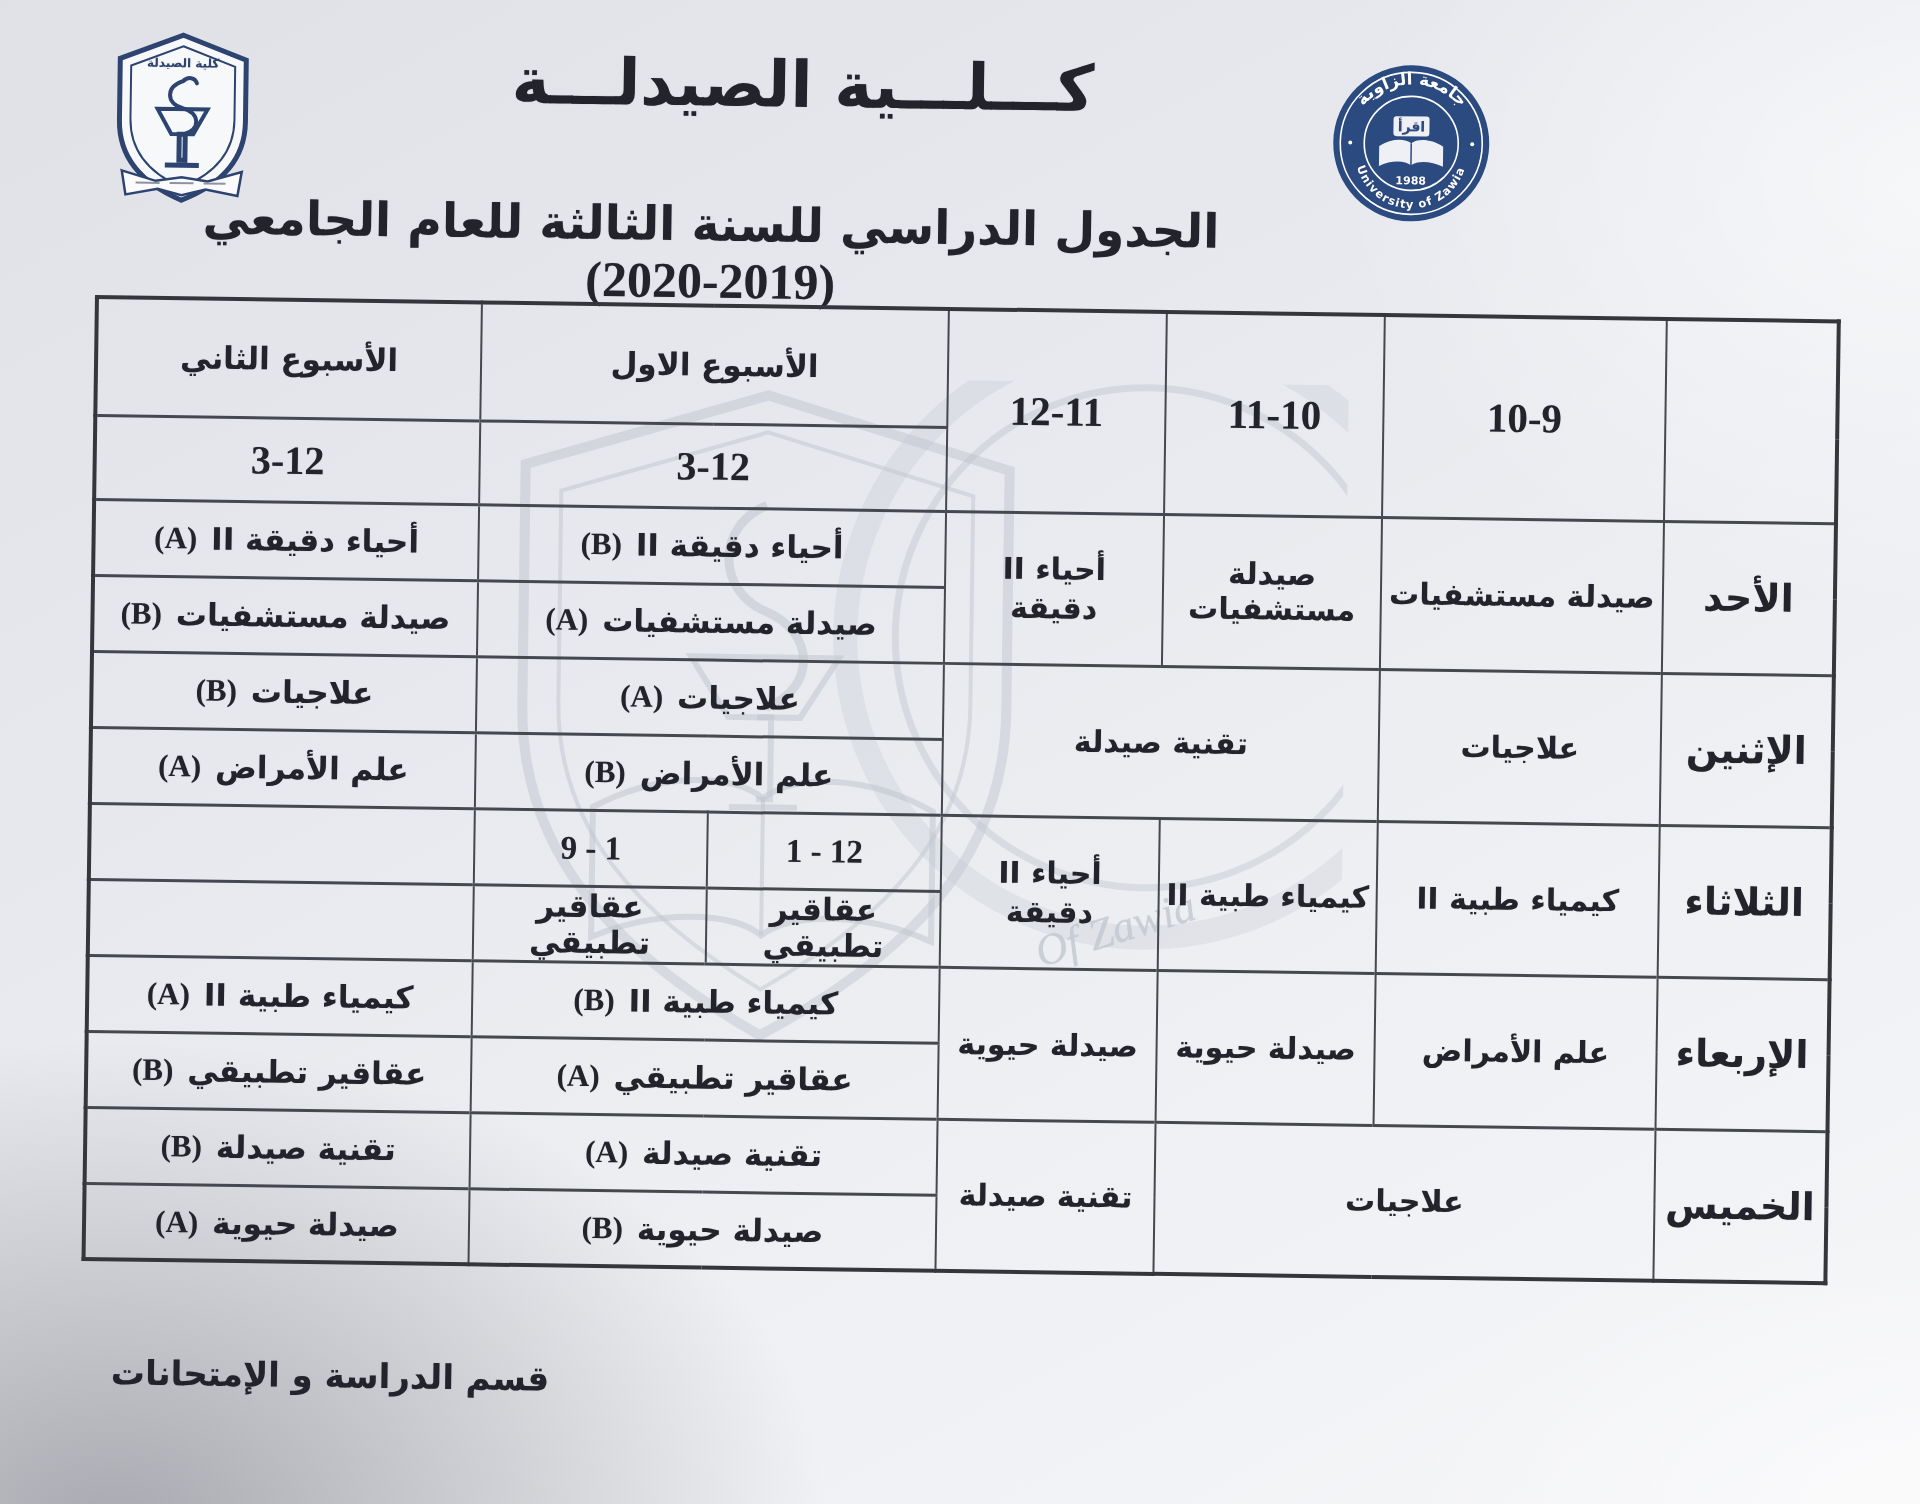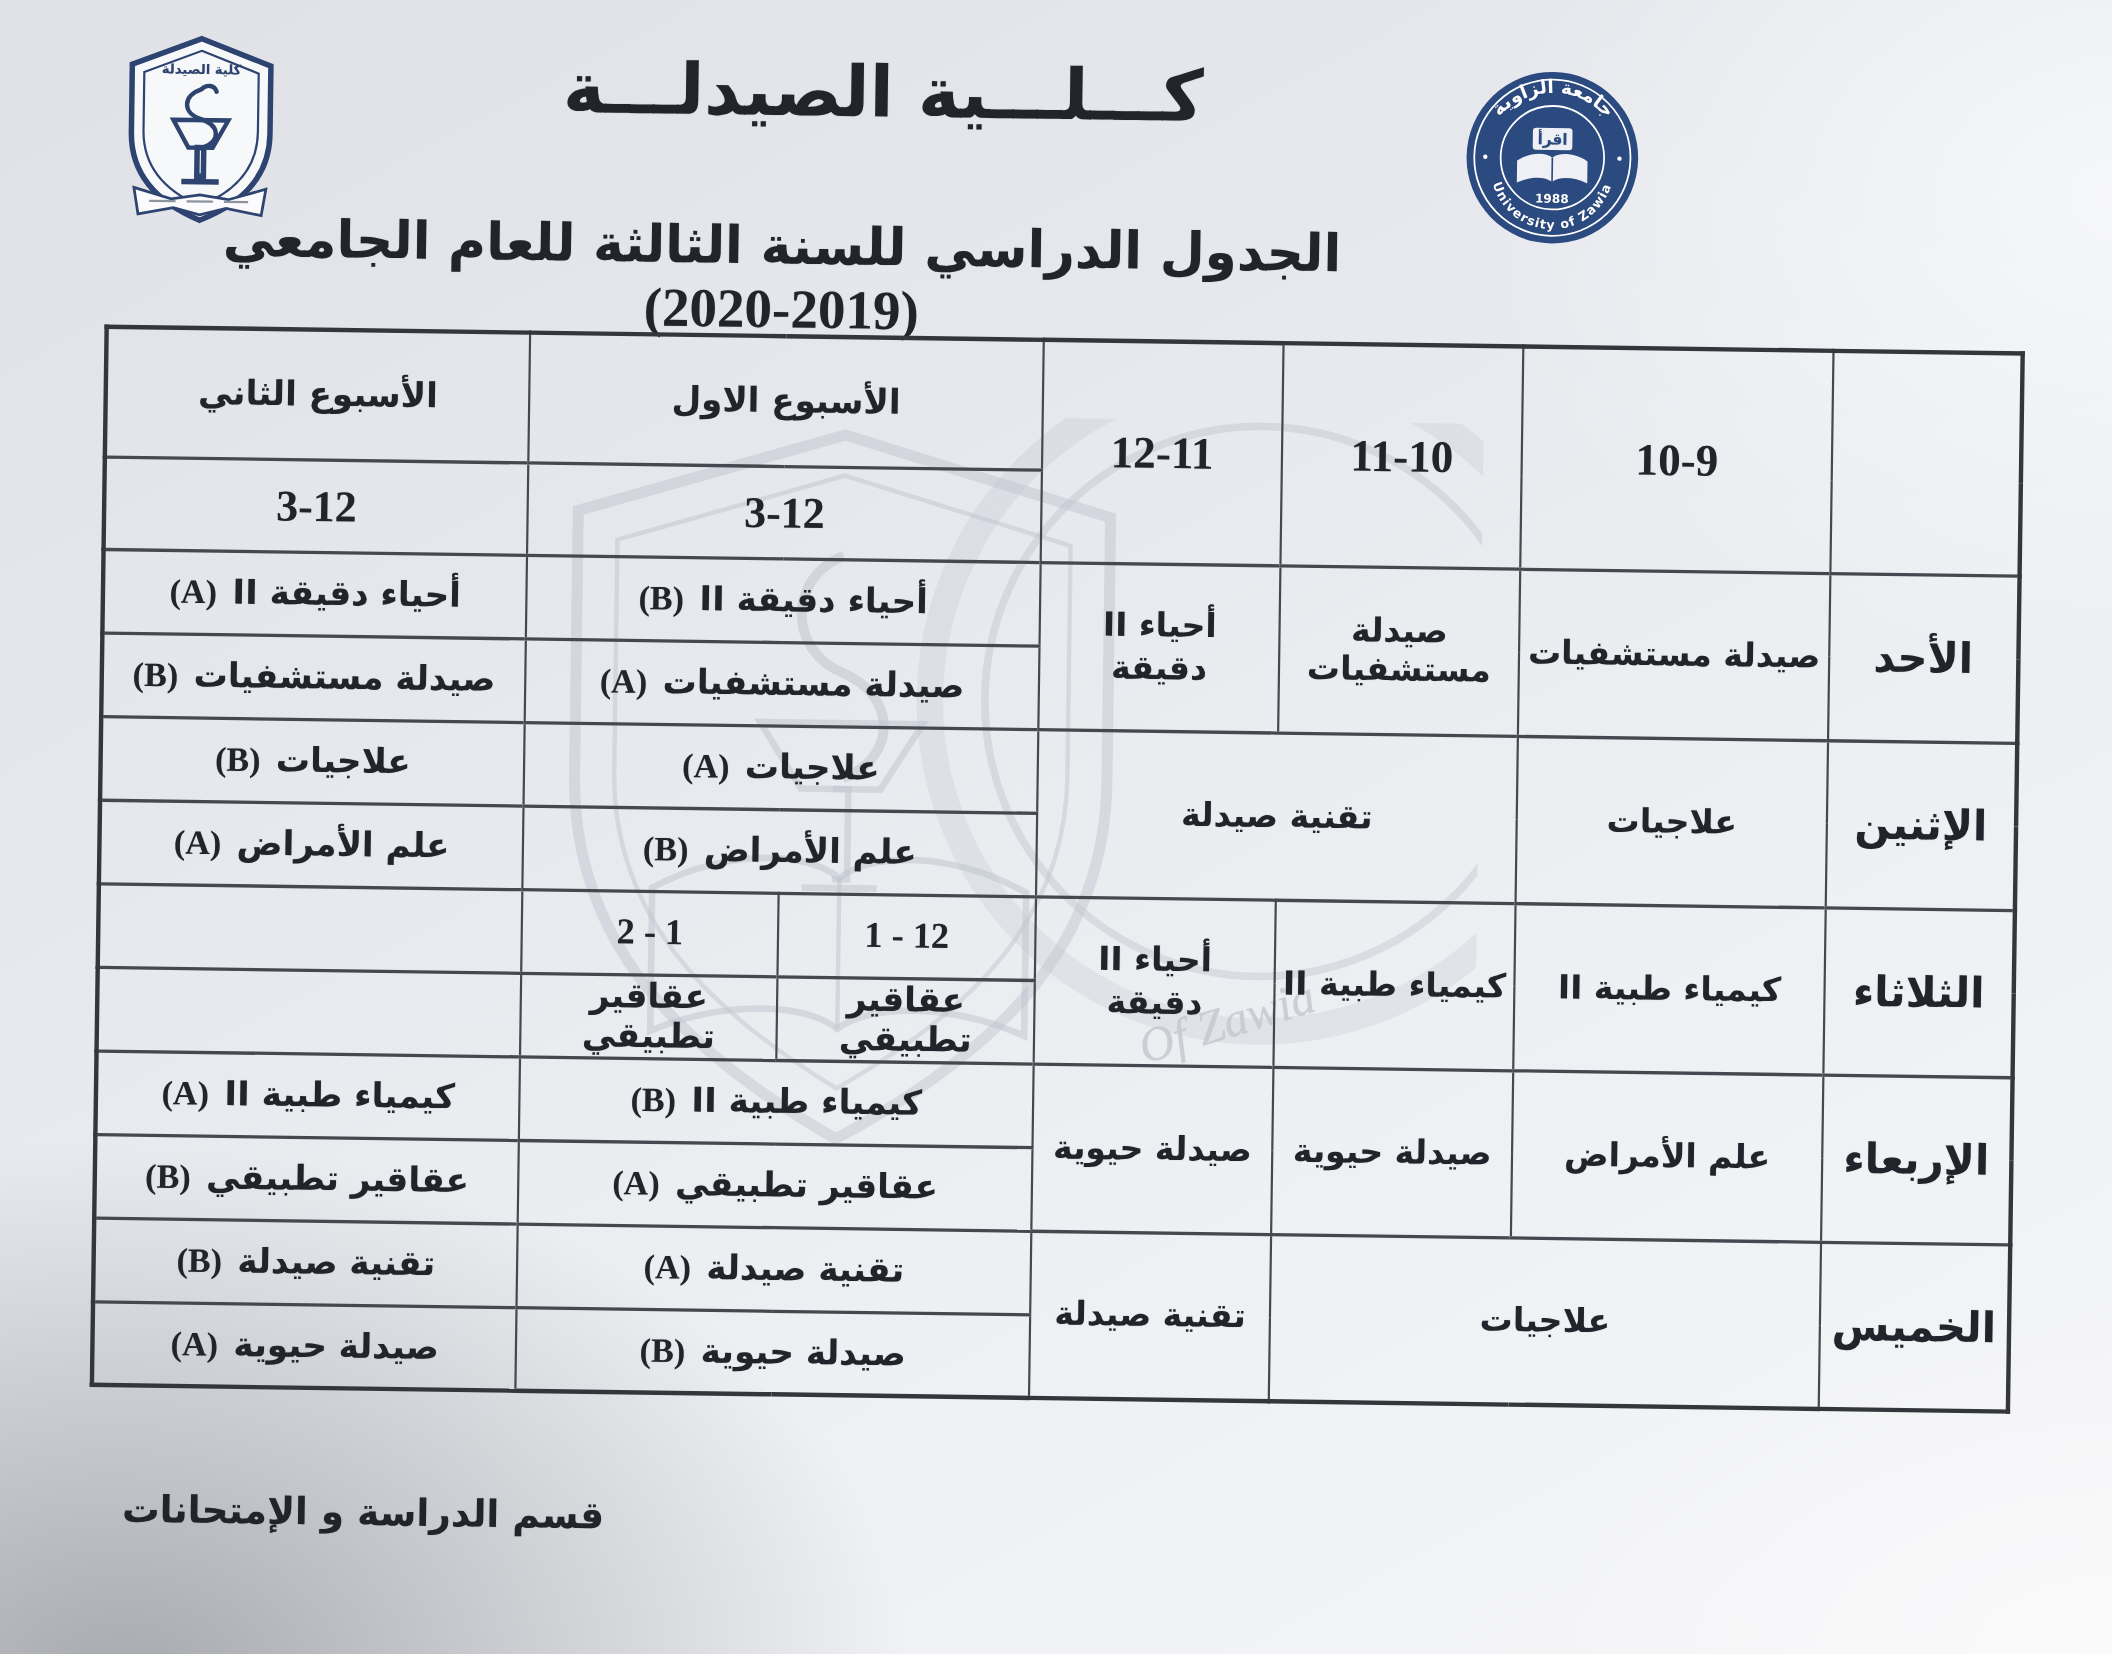--- a/index.html
+++ b/index.html
@@ -209,21 +209,21 @@
           </td>
     </tr>
 
     <tr class="r">
       <td rowspan="2" class="day">الثلاثاء</td>
       <td rowspan="2" class="slot">كيمياء طبية II</td>
       <td rowspan="2" class="slot">كيمياء طبية II</td>
       <td rowspan="2" class="slot pre">أحياء II
 دقيقة</td>
       <td class="sub-time"><span dir="ltr">1 - 12</span></td>
-      <td class="sub-time"><span dir="ltr">2 - 1</span></td>
+      <td class="sub-time"><span dir="ltr">9 - 1</span></td>
       <td></td>
     </tr>
     <tr class="r">
       <td>
             <div class="cc">
               <span class="ar">عقاقير تطبيقي</span>
             </div>
           </td>
       <td>
             <div class="cc">

